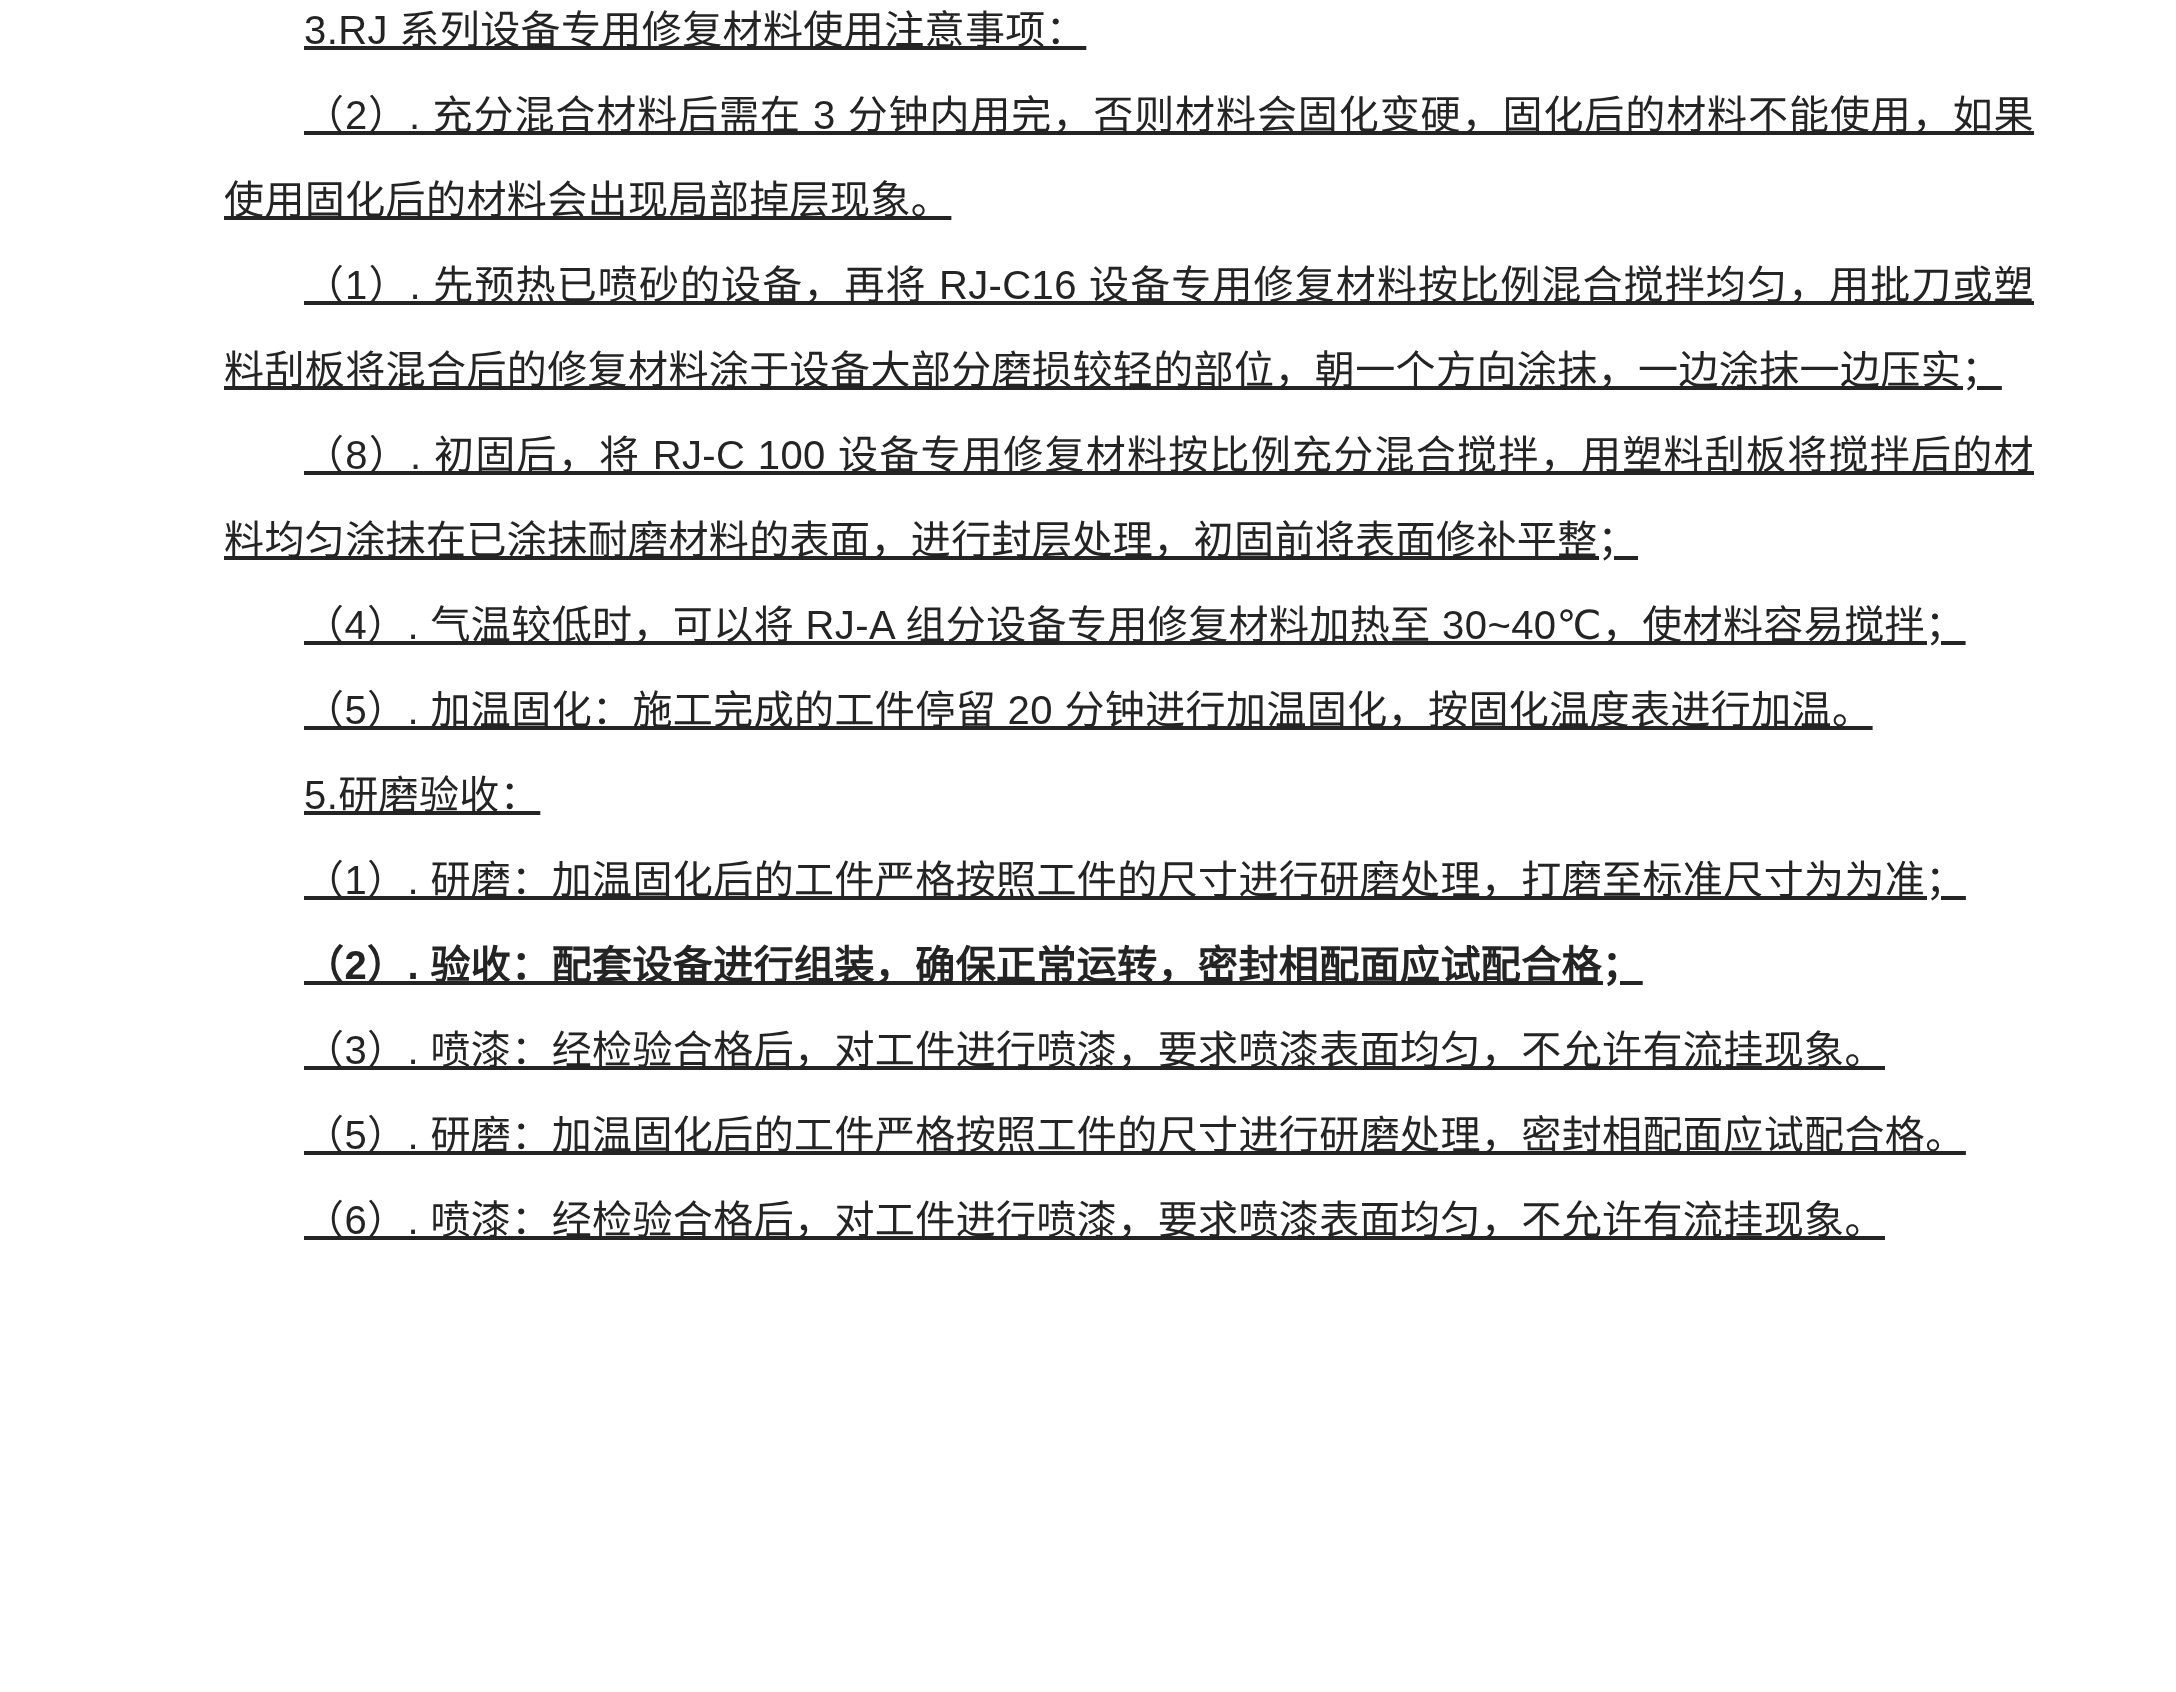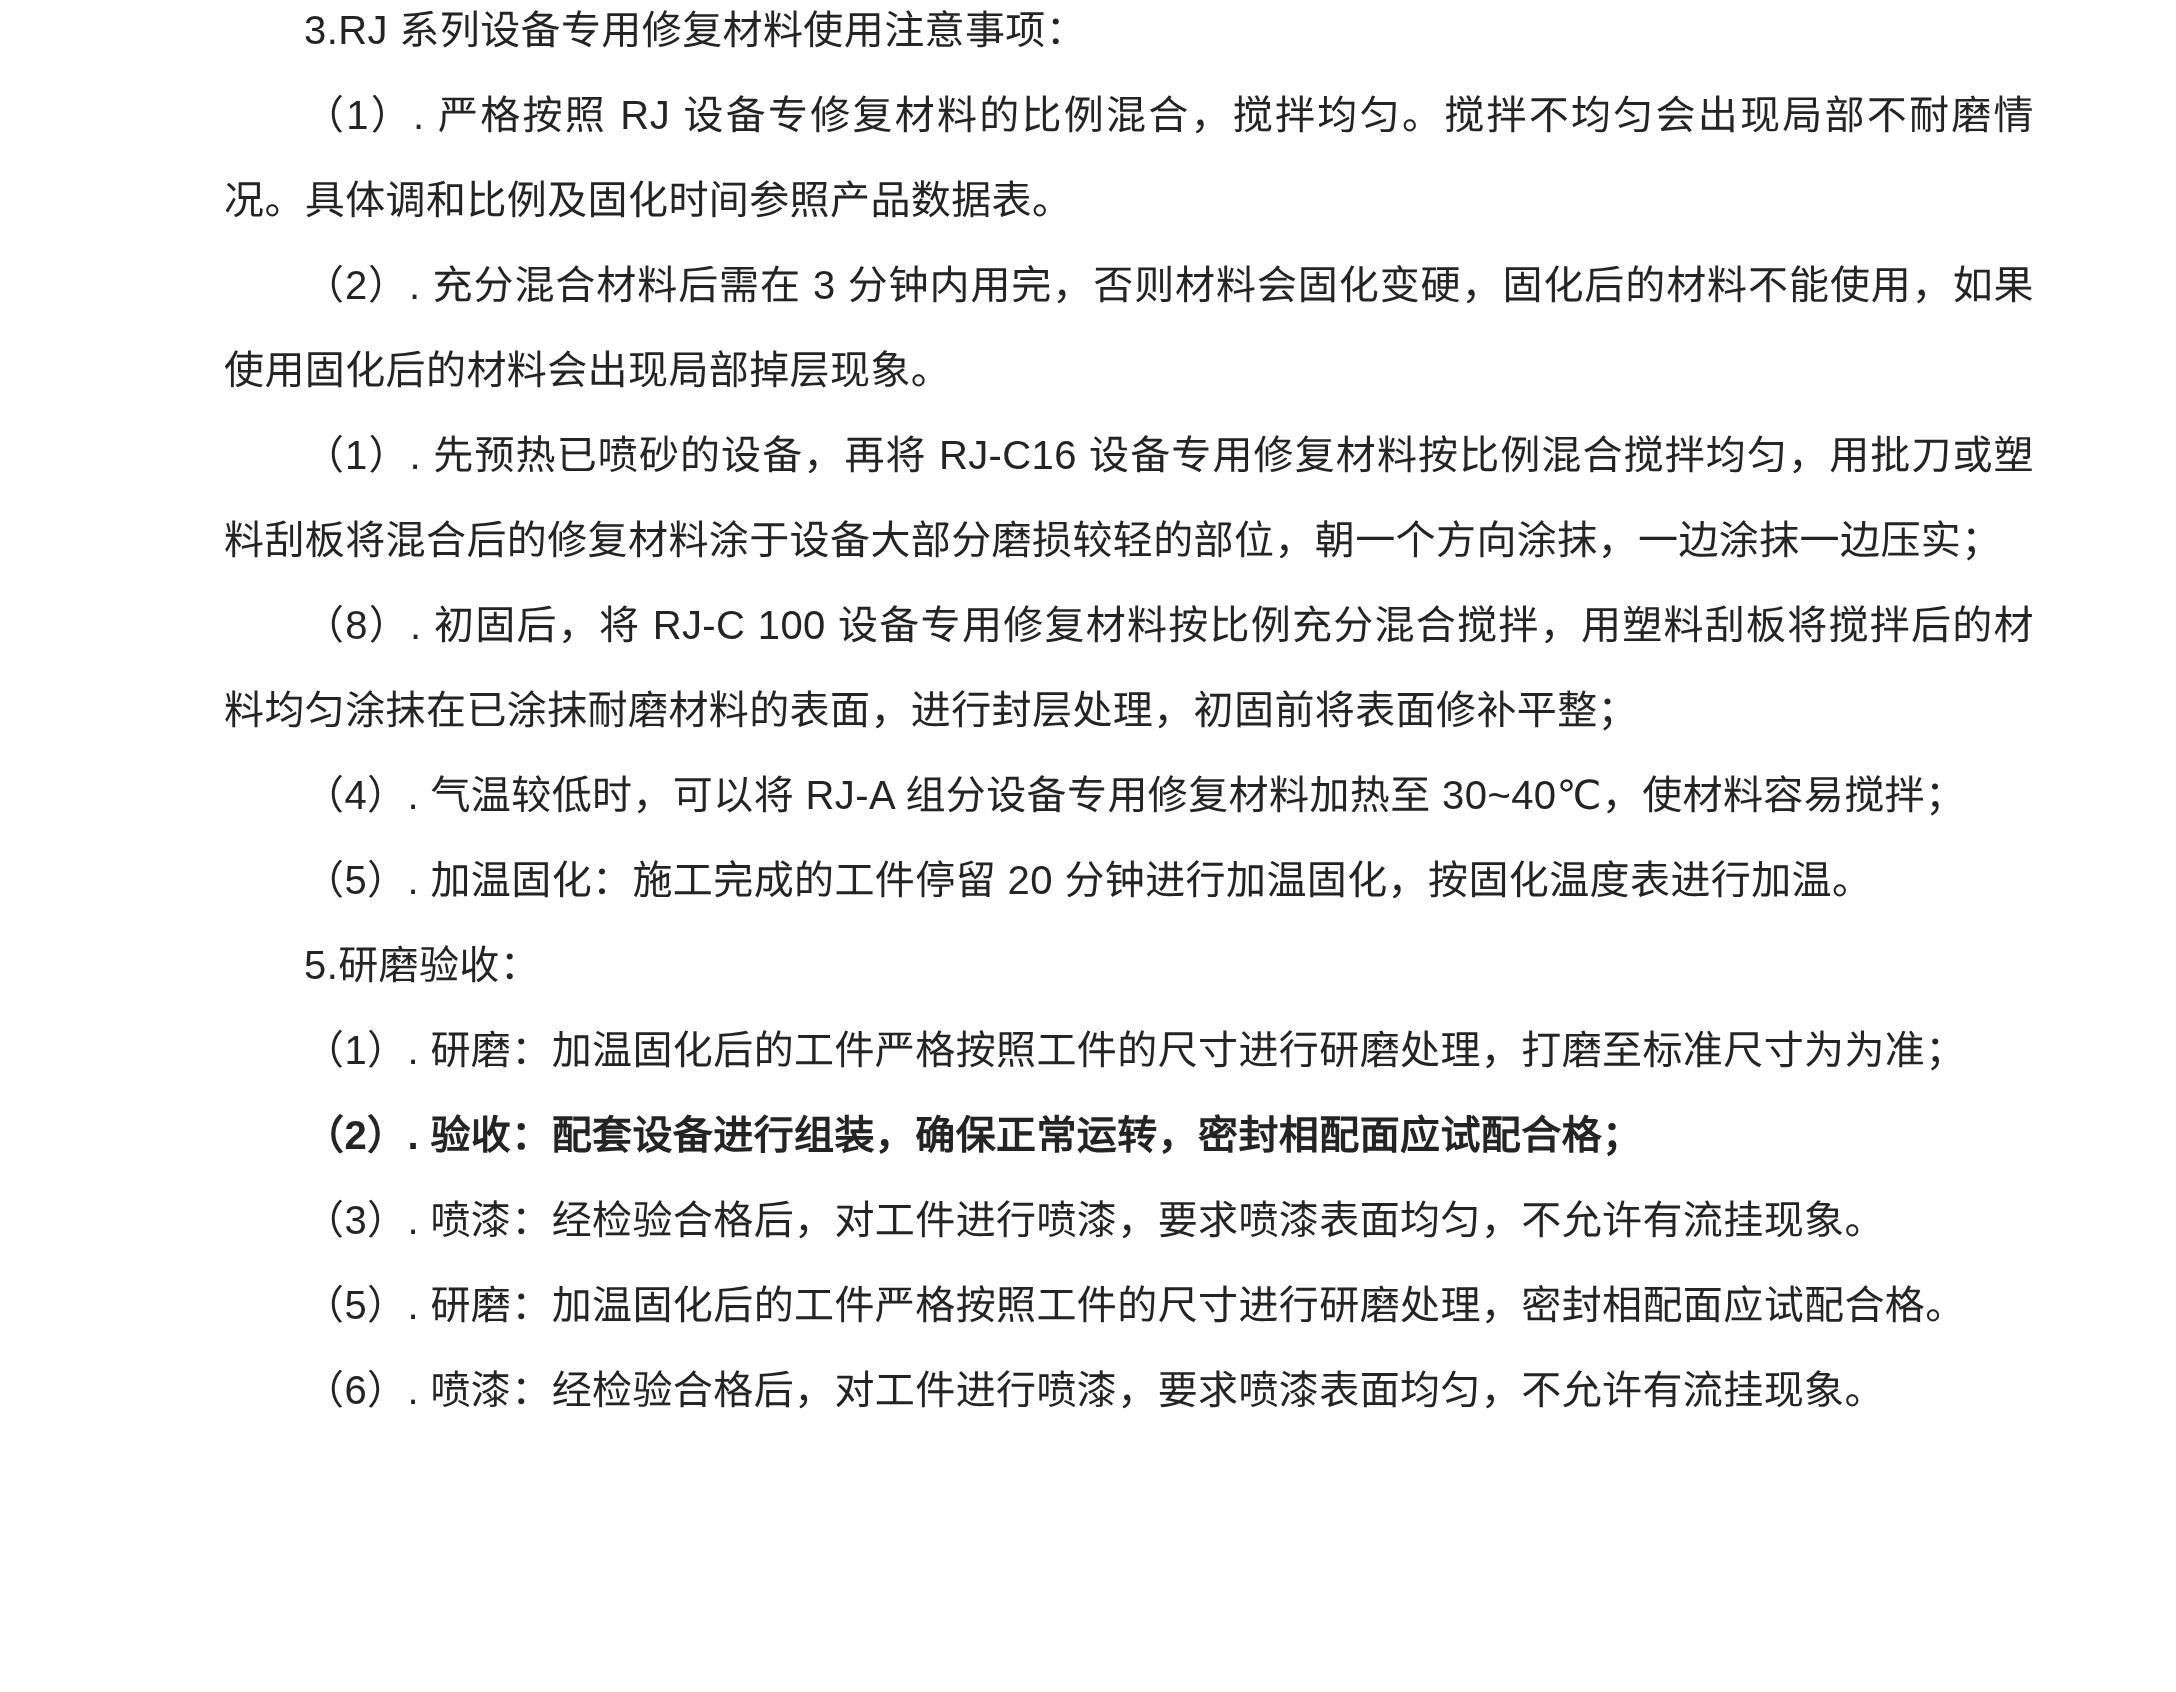--- a/index.html
+++ b/index.html
@@ -1,15 +1,15 @@
 <!DOCTYPE html>
 <html lang="zh-CN" style="font-size:14px"><head>
 <meta charset="utf-8">
 <style>
-  * { margin: 0; padding: 0; box-sizing: border-box; }
+  * { margin: 0; padding: 0; box-sizing: border-box; text-decoration: underline; }
 
   html, body {
     background: #ffffff;
     font-family: "Liberation Sans", "DejaVu Sans", sans-serif;
   }
 
   .page {
     position: relative;
     width: 2176px;
     height: 1692px;
@@ -38,21 +38,20 @@
   .doc-content p.bold {
     font-weight: 700;         
   }
 </style>
 </head>
 <body>
 
 <div class="page">
   <div class="doc-content">
     <p>3.RJ 系列设备专用修复材料使用注意事项：</p>
-    <p>（1）. 严格按照 RJ 设备专修复材料的比例混合，搅拌均匀。搅拌不均匀会出现局部不耐磨情况。具体调和比例及固化时间参照产品数据表。</p>
     <p>（2）.  充分混合材料后需在 3 分钟内用完，否则材料会固化变硬，固化后的材料不能使用，如果使用固化后的材料会出现局部掉层现象。</p>
     <p>（1）. 先预热已喷砂的设备，再将 RJ-C16 设备专用修复材料按比例混合搅拌均匀，用批刀或塑料刮板将混合后的修复材料涂于设备大部分磨损较轻的部位，朝一个方向涂抹，一边涂抹一边压实；</p>
     <p>（8）.  初固后，将 RJ-C 100 设备专用修复材料按比例充分混合搅拌，用塑料刮板将搅拌后的材料均匀涂抹在已涂抹耐磨材料的表面，进行封层处理，初固前将表面修补平整；</p>
     <p>（4）. 气温较低时，可以将 RJ-A 组分设备专用修复材料加热至 30~40℃，使材料容易搅拌；</p>
     <p>（5）. 加温固化：施工完成的工件停留 20 分钟进行加温固化，按固化温度表进行加温。</p>
     <p>5.研磨验收：</p>
     <p>（1）. 研磨：加温固化后的工件严格按照工件的尺寸进行研磨处理，打磨至标准尺寸为为准；</p>
     <p class="bold">（2）. 验收：配套设备进行组装，确保正常运转，密封相配面应试配合格；</p>
     <p>（3）. 喷漆：经检验合格后，对工件进行喷漆，要求喷漆表面均匀，不允许有流挂现象。</p>
     <p>（5）. 研磨：加温固化后的工件严格按照工件的尺寸进行研磨处理，密封相配面应试配合格。</p>

